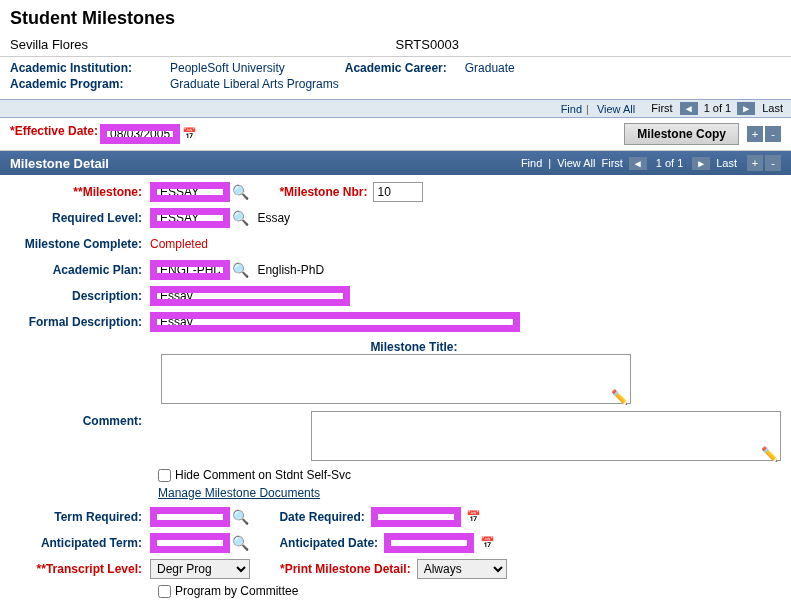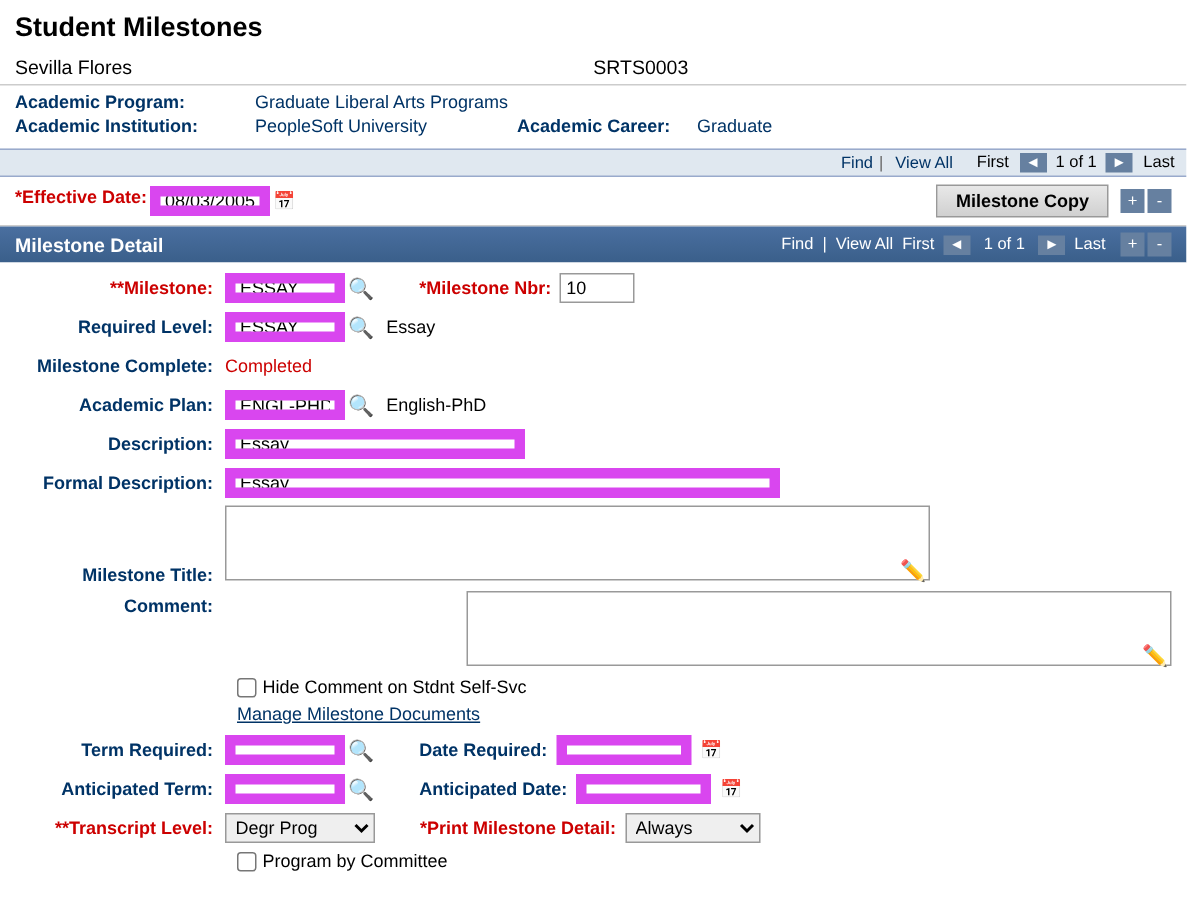--- a/index.html
+++ b/index.html
@@ -284,28 +284,28 @@
 
 <div class="page-title">Student Milestones</div>
 
 <div class="student-info-bar">
   <div class="student-name">Sevilla Flores</div>
   <div class="student-id">SRTS0003</div>
 </div>
 
 <div class="meta-section">
   <div class="meta-row">
-    <span class="meta-label">Academic Program:</span>
-    <span class="meta-value">Graduate Liberal Arts Programs</span>
-  </div>
-  <div class="meta-row">
     <span class="meta-label">Academic Institution:</span>
     <span class="meta-value" style="margin-right:60px;">PeopleSoft University</span>
     <span class="meta-label" style="min-width:120px;">Academic Career:</span>
     <span class="meta-value">Graduate</span>
+  </div>
+  <div class="meta-row">
+    <span class="meta-label">Academic Program:</span>
+    <span class="meta-value">Graduate Liberal Arts Programs</span>
   </div>
 </div>
 
 <div class="toolbar-bar">
   <a>Find</a>
   <span class="toolbar-separator">|</span>
   <a>View All</a>
   <span style="margin-left:16px;">
     <span>First</span>
     <button class="nav-btn" style="margin-left:4px;">◄</button>
@@ -382,21 +382,21 @@
   <div class="form-row">
     <span class="form-label">Description:</span>
     <input class="form-input" style="width: 200px;" type="text" value="Essay">
   </div>
 
   <div class="form-row">
     <span class="form-label">Formal Description:</span>
     <input class="form-input" style="width: 370px;" type="text" value="Essay">
   </div>
 
-  <div class="form-row" style="align-items:flex-end;">
+  <div class="form-row" style="align-items:center;flex-direction:column;">
     <span class="form-label" style="padding-top:3px;">Milestone Title:</span>
     <div class="textarea-wrapper">
       <textarea class="form-textarea" style=""></textarea>
       <span class="edit-icon">✏️</span>
     </div>
   </div>
 
   <div class="form-row" style="align-items:flex-start; margin-top:4px;justify-content:space-between;">
     <span class="form-label" style="padding-top:3px;">Comment:</span>
     <div class="textarea-wrapper">

